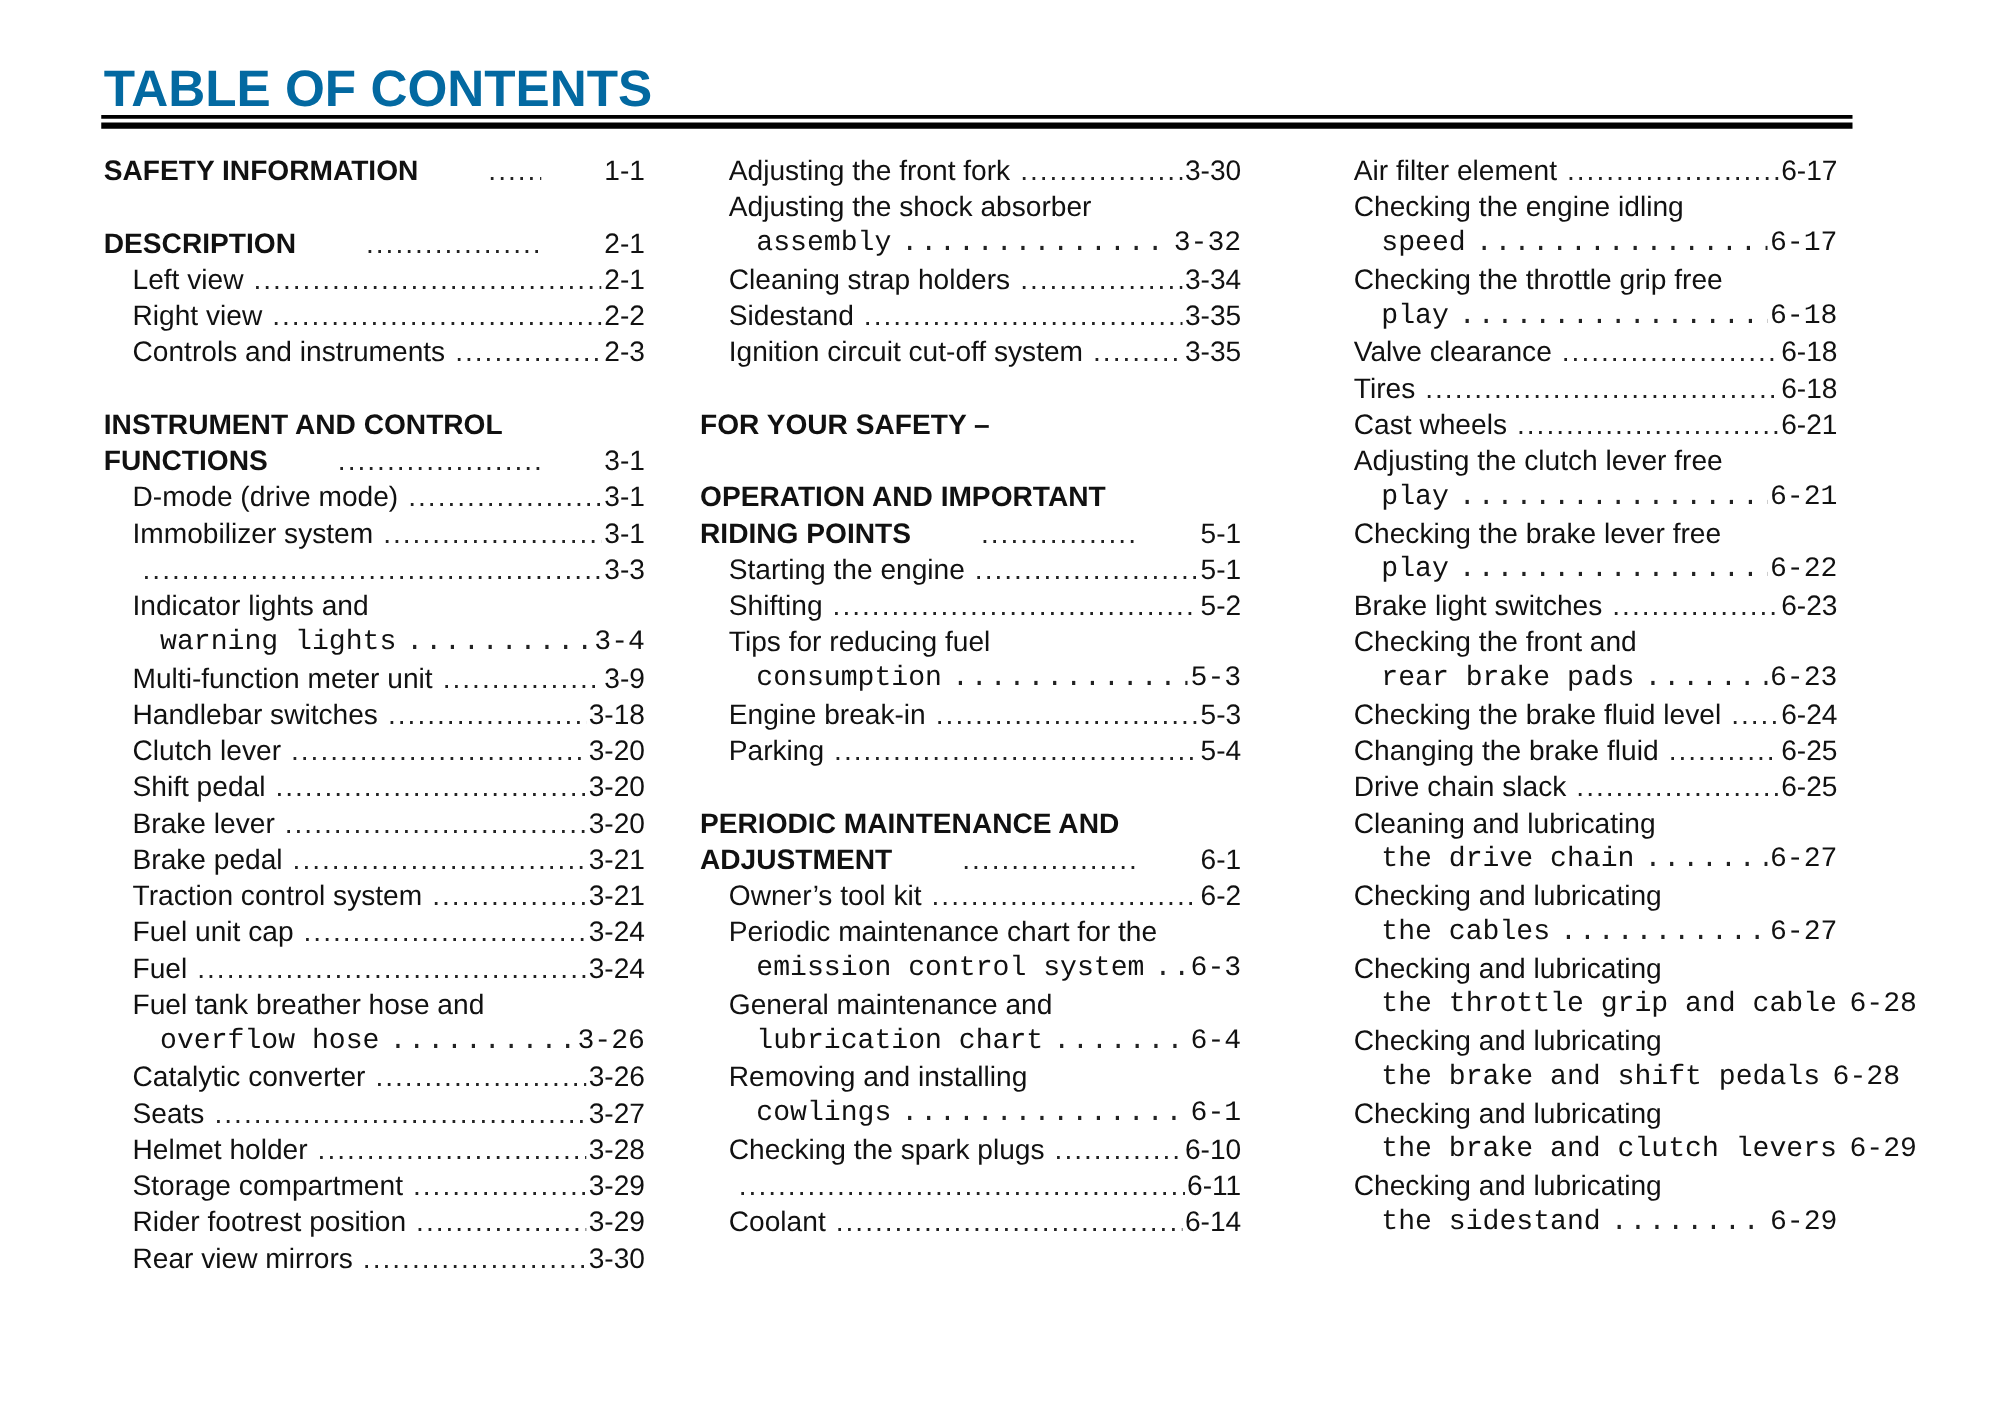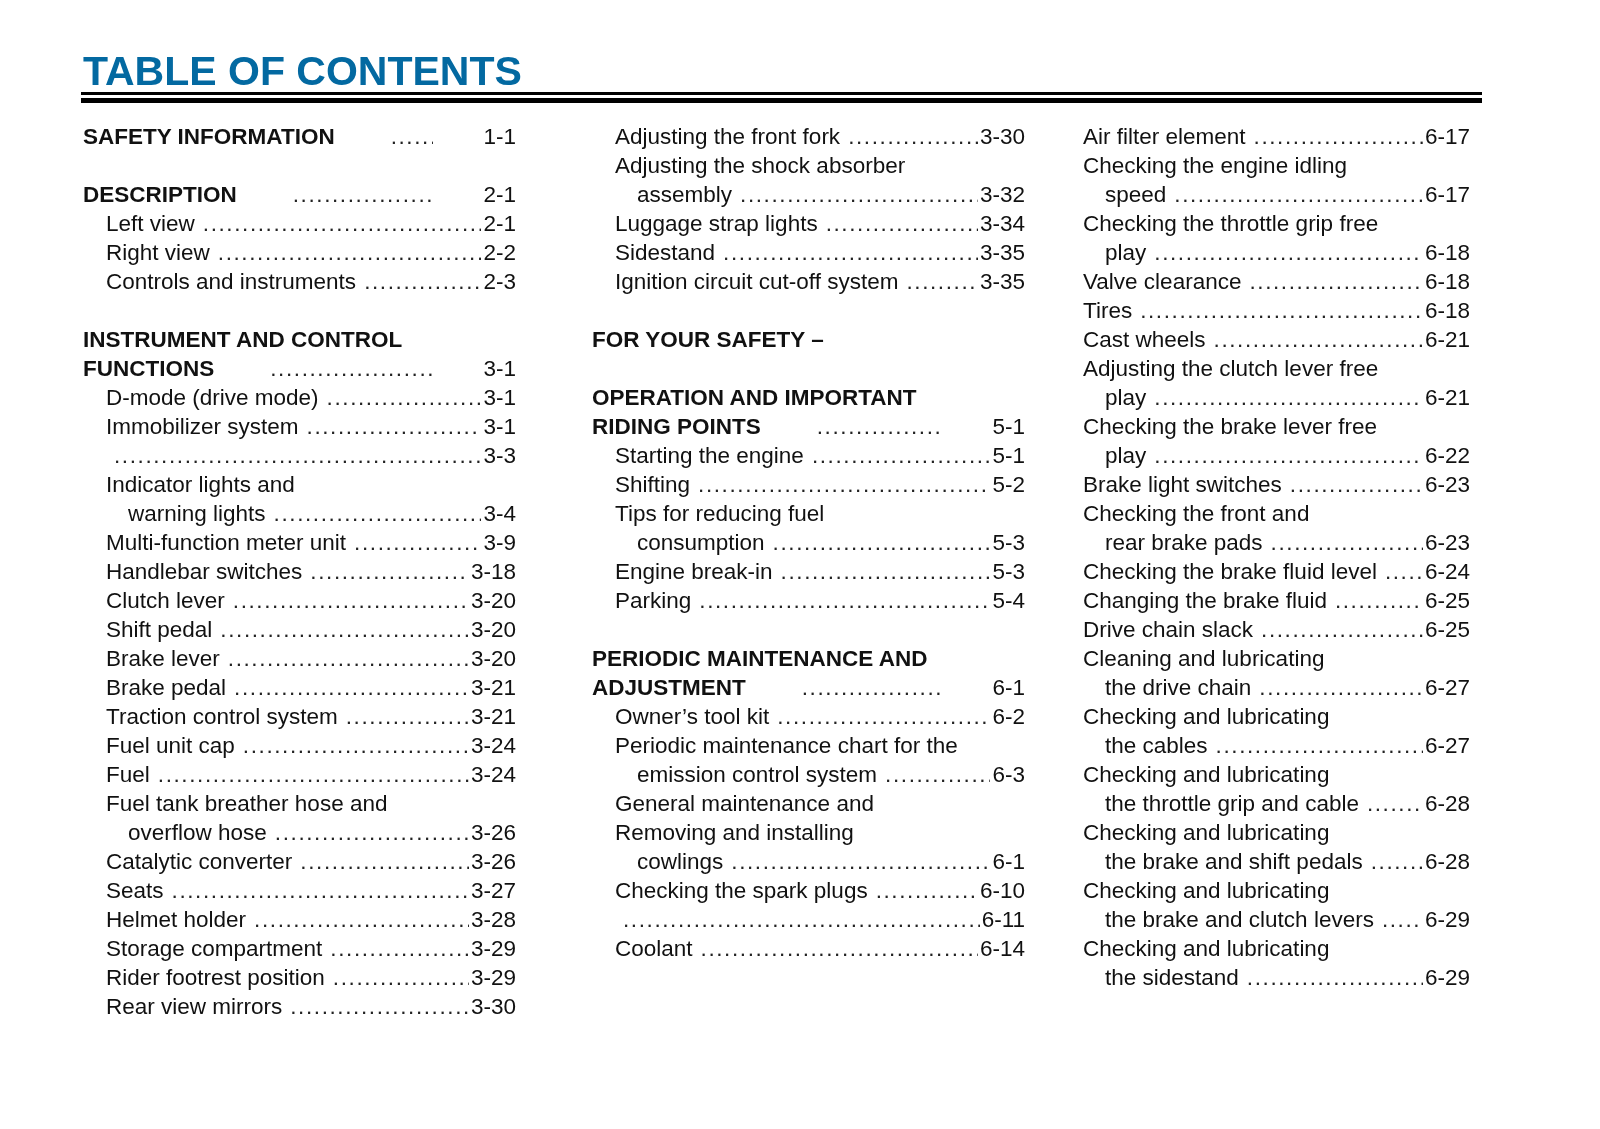--- a/index.html
+++ b/index.html
@@ -9,30 +9,30 @@
   }
   .page-title {
     position: absolute; left: 83px; top: 46px;
     font-size: 41px; font-weight: bold; letter-spacing: 0px; line-height: 50px;
     color: #0369a1;
   }
   .rule-thin { position: absolute; left: 81px; width: 1401px; top: 92px; height: 3px; background: #000; }
   .rule-thick { position: absolute; left: 81px; width: 1401px; top: 98px; height: 5px; background: #000; }
   .col { position: absolute; top: 122px; }
   .col1 { left: 83px; width: 433px; }
-  .col2 { left: 592px; width: 433px; }
+  .col2 { left: 560px; width: 433px; }
   .col3 { left: 1060px; width: 410px; }
   .line {
     height: 29px; line-height: 29px; font-size: 22.5px; white-space: nowrap;
     display: flex; align-items: baseline; position: relative;
   }
   .line.gap { height: 29px; }
   .line.heading { font-weight: bold; gap: 48px; }
   .line.sub { padding-left: 23px; }
-  .line.sub2 { padding-left: 45px; }
+  .line.sub2 { padding-left: 45px; font-family: Liberation Mono, monospace; }
   .line .t { flex: 0 0 auto; }
   .line .dots {
     flex: 1 1 auto; overflow: hidden; margin: 0 2px 0 8px; letter-spacing: 1.6px;
     font-weight: normal; color: #222;
   }
   .line .dots::before {
     content: "........................................................................................................................................";
   }
   .line .p { flex: 0 0 auto; font-weight: normal; }
 </style>
@@ -193,21 +193,21 @@
     </div>
     <div class="line sub">
       <span class="t">Adjusting the shock absorber</span>
     </div>
     <div class="line sub2">
       <span class="t">assembly</span>
       <span class="dots"></span>
       <span class="p">3-32</span>
     </div>
     <div class="line sub">
-      <span class="t">Luggage strap lights</span>
+      <span class="t">Cleaning strap holders</span>
       <span class="dots"></span>
       <span class="p">3-34</span>
     </div>
     <div class="line sub">
       <span class="t">Sidestand</span>
       <span class="dots"></span>
       <span class="p">3-35</span>
     </div>
     <div class="line sub">
       <span class="t">Ignition circuit cut-off system</span>
@@ -272,20 +272,25 @@
     <div class="line sub">
       <span class="t">Periodic maintenance chart for the</span>
     </div>
     <div class="line sub2">
       <span class="t">emission control system</span>
       <span class="dots"></span>
       <span class="p">6-3</span>
     </div>
     <div class="line sub">
       <span class="t">General maintenance and</span>
+    </div>
+    <div class="line sub2">
+      <span class="t">lubrication chart</span>
+      <span class="dots"></span>
+      <span class="p">6-4</span>
     </div>
     <div class="line sub">
       <span class="t">Removing and installing</span>
     </div>
     <div class="line sub2">
       <span class="t">cowlings</span>
       <span class="dots"></span>
       <span class="p">6-1</span>
     </div>
     <div class="line sub">

